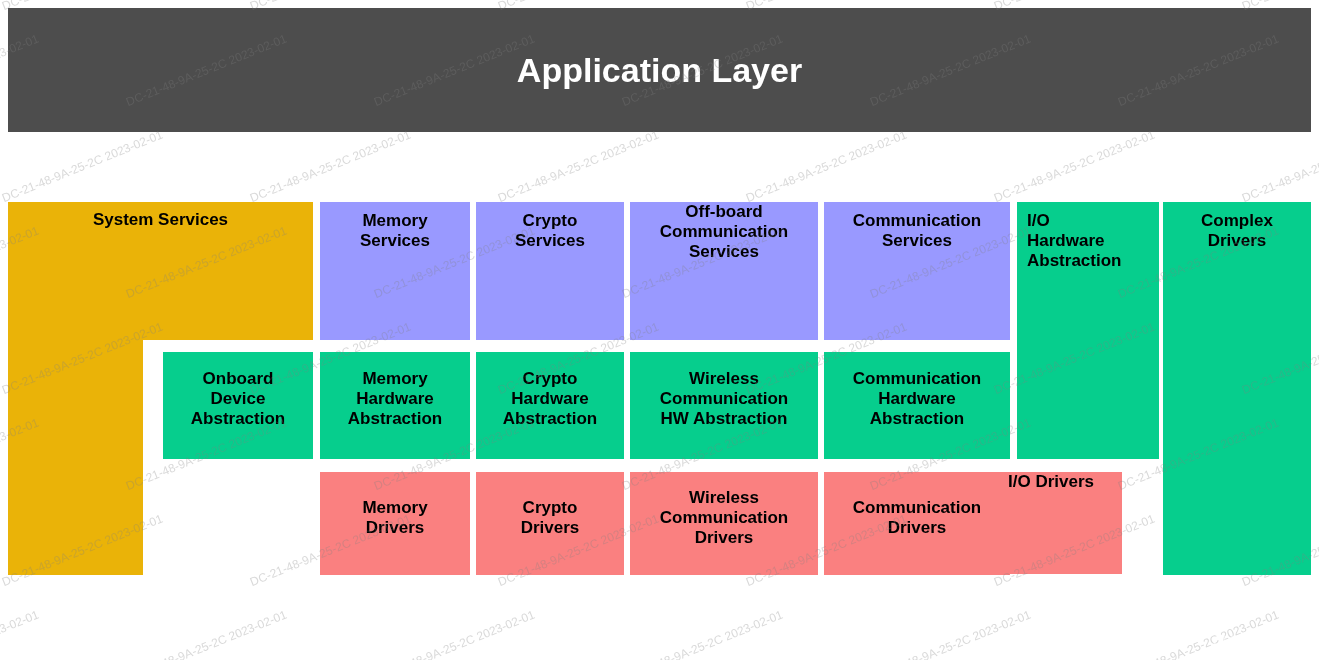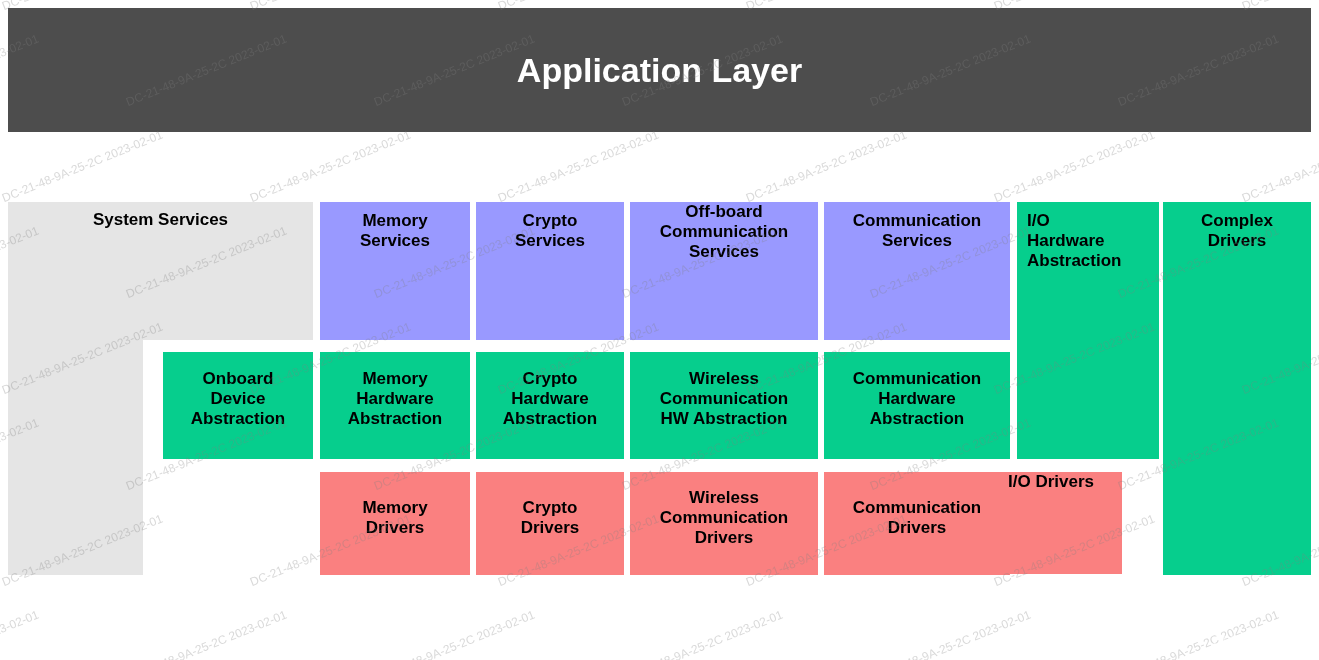--- a/index.html
+++ b/index.html
@@ -63,21 +63,21 @@
   }
   #app-layer   { left: 8px;  top: 8px;   width: 1303px; height: 124px; background: #4d4d4d; font-size: 34px; }
   #rte-layer   { left: 8px;  top: 140px; width: 1303px; height: 53px;  background: #ff5500; font-size: 31px; }
   #mcu-layer   { left: 8px;  top: 588px; width: 1303px; height: 64px;  background: #000000; font-size: 32px; }
 
   
   #system-services {
     position: absolute;
     left: 8px; top: 202px;
     width: 305px; height: 373px;
-    background: #e5e5e5;
+    background: #eab308;
     clip-path: polygon(0 0, 100% 0, 100% 138px, 135px 138px, 135px 100%, 0 100%);
     z-index: 9;
   }
   #system-services .txt {
     position: absolute;
     left: 0; top: 8px;
     width: 305px;
     text-align: center;
     font-size: 17px;
     font-weight: bold;

